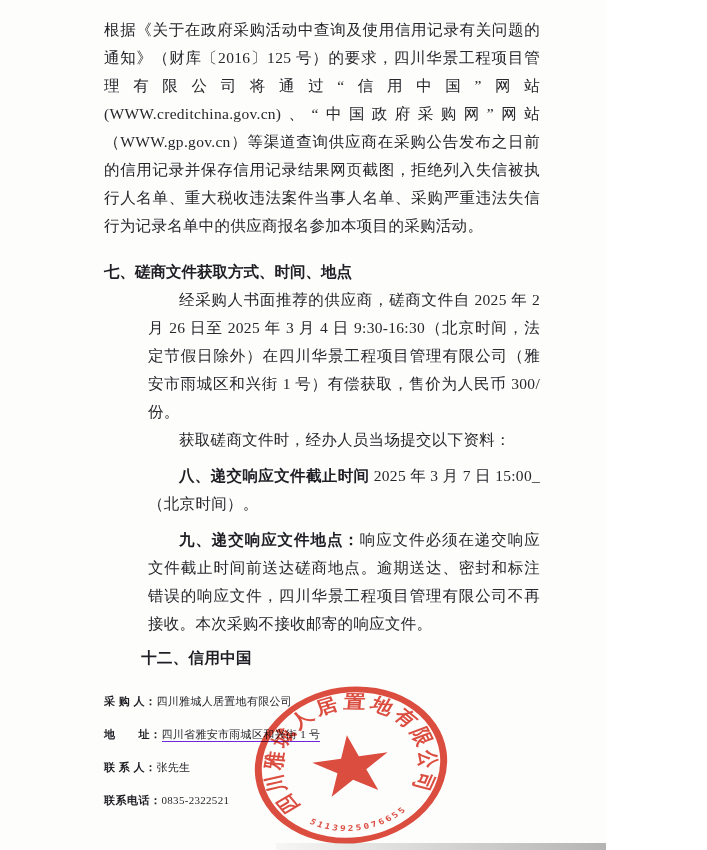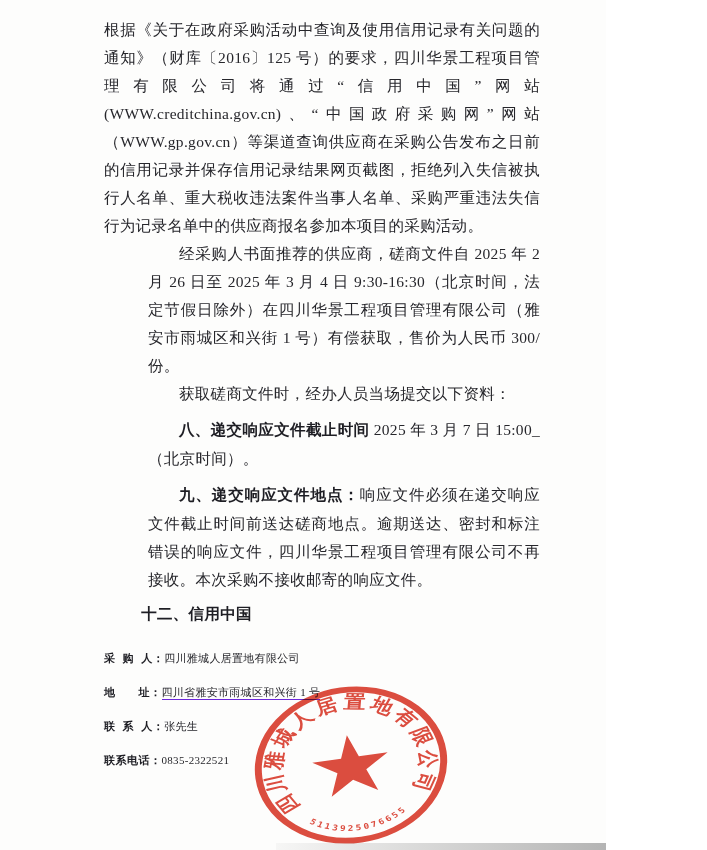--- a/index.html
+++ b/index.html
@@ -28,21 +28,21 @@
   .indent-more{text-indent:2.4em;}
   .sec-heading{
     margin:18px 0 0 0;
     font-size:15.5px;
     line-height:28px;
     font-weight:bold;
     color:#1e1e24;
   }
   .gap-top{margin-top:8px;}
   .gap-top-sm{margin-top:6px;}
-  b{font-weight:bold;color:#1e1e24;font-family:Liberation Mono, monospace;}
+  b{font-weight:bold;color:#1e1e24;}
   .contacts{margin-top:13px;}
   .contacts p{
     font-size:11px;
     line-height:33px;
     letter-spacing:0.3px;
   }
   .contacts .lbl{letter-spacing:0.5px;}
   .u{
     border-bottom:1px solid #6d28d9;
     padding-bottom:1px;
@@ -81,20 +81,21 @@
     background:linear-gradient(to right,rgba(120,120,120,0.05),rgba(120,120,120,0.55));
   }
 </style>
 </head>
 <body>
 
 <div class="page">
 
   <p class="body-text">根据《关于在政府采购活动中查询及使用信用记录有关问题的通知》（财库〔2016〕125 号）的要求，四川华景工程项目管理有限公司将通过“信用中国”网站(WWW.creditchina.gov.cn)、“中国政府采购网”网站（WWW.gp.gov.cn）等渠道查询供应商在采购公告发布之日前的信用记录并保存信用记录结果网页截图，拒绝列入失信被执行人名单、重大税收违法案件当事人名单、采购严重违法失信行为记录名单中的供应商报名参加本项目的采购活动。</p>
 
+  <p class="sec-heading">七、磋商文件获取方式、时间、地点</p>
 
   <p class="body-text indent">经采购人书面推荐的供应商，磋商文件自 2025 年 2 月 26 日至 2025 年 3 月 4 日 9:30-16:30（北京时间，法定节假日除外）在四川华景工程项目管理有限公司（雅安市雨城区和兴街 1 号）有偿获取，售价为人民币 300/份。</p>
   <p class="body-text indent">获取磋商文件时，经办人员当场提交以下资料：</p>
 
   <p class="body-text indent gap-top"><b>八、递交响应文件截止时间</b><span> 2025 年 3 月 7 日 15:00_（北京时间）。</span></p>
 
   <p class="body-text indent gap-top"><b>九、递交响应文件地点：</b><span>响应文件必须在递交响应文件截止时间前送达磋商地点。逾期送达、密封和标注错误的响应文件，四川华景工程项目管理有限公司不再接收。本次采购不接收邮寄的响应文件。</span></p>
 
 
 

